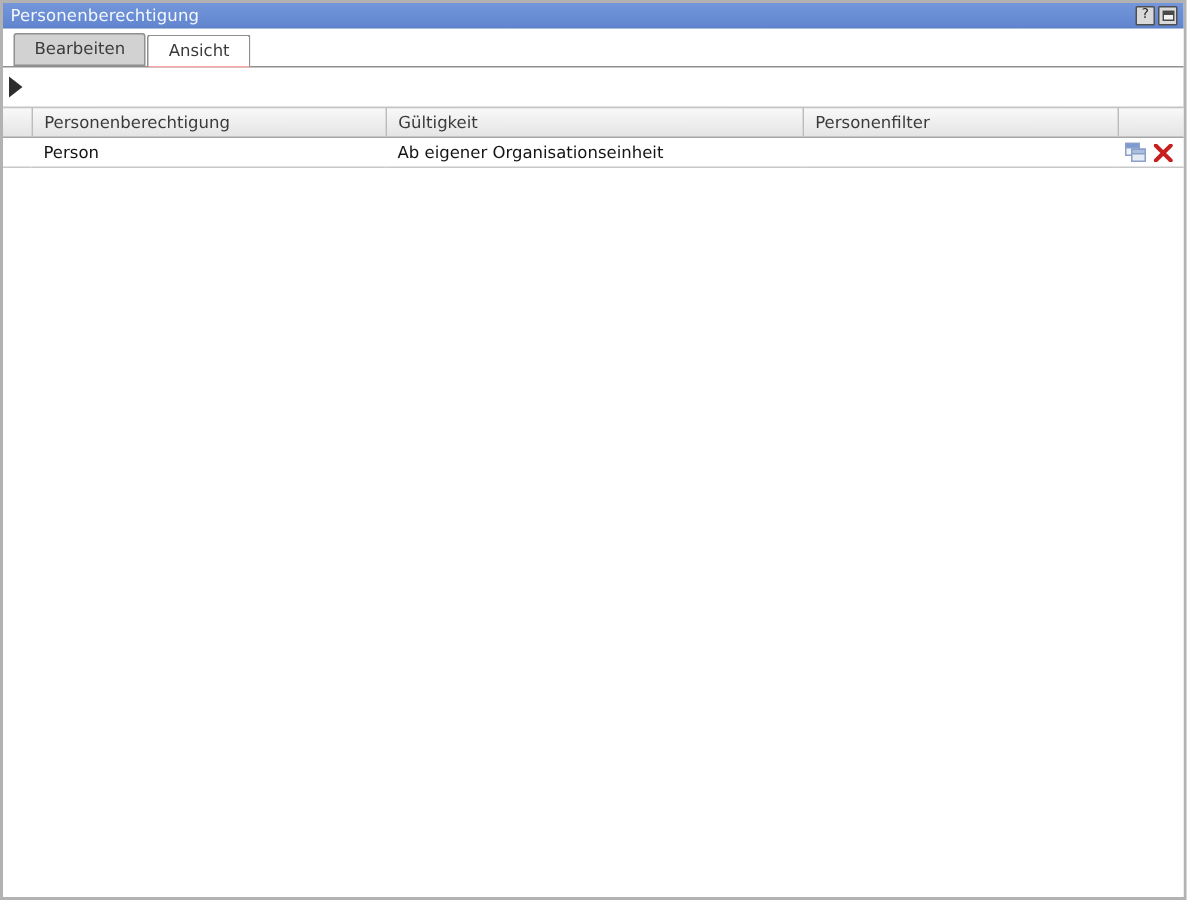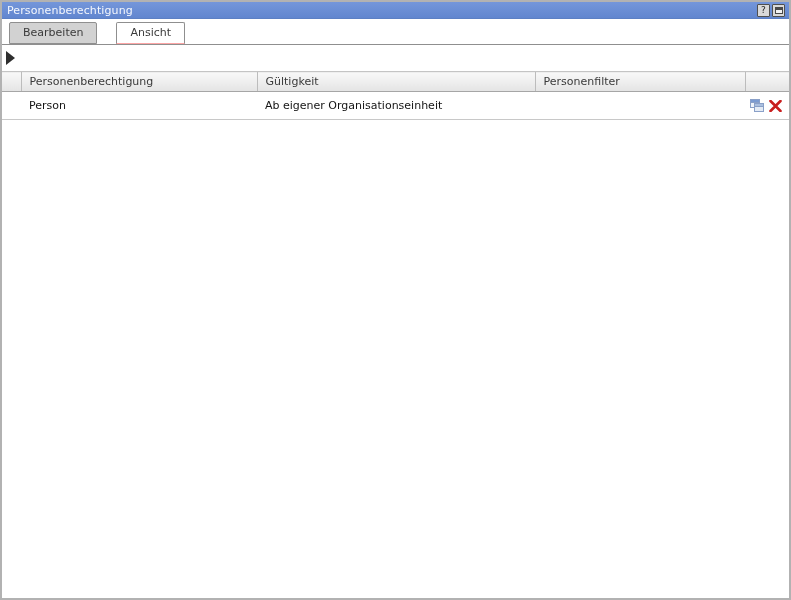--- a/index.html
+++ b/index.html
@@ -62,25 +62,24 @@
     width: 8px; height: 7px;
     border: 1px solid #4a4a4a;
     border-top: 3px solid #4a4a4a;
     background: #f4f4f4;
     display: block;
   }
   
   .tabbar {
     flex: 0 0 23px;
     display: flex;
-    align-items: flex-start;
+    align-items: center;
     padding: 3px 0 0 7px;
     border-bottom: 1px solid #8f8f8f;
     background: #ffffff;
-    gap: 18px;
   }
   .tab {
     padding: 3px 13px 4px 13px;
     border: 1px solid #8f8f8f;
     border-radius: 2px 2px 0 0;
     color: #3b3b3b;
     cursor: pointer;
     white-space: nowrap;
   }
   .tab.inactive {
@@ -123,21 +122,21 @@
     font-weight: normal;
     color: #3a3a3a;
     text-align: left;
     padding: 0 4px 0 8px;
     font-size: 11px;
     overflow: hidden;
     white-space: nowrap;
   }
   thead th:first-child { border-left: none; }
   tbody td {
-    height: 28px;
+    height: 20px;
     background: #ffffff;
     border-bottom: 1px solid #c8c8c8;
     color: #141414;
     padding: 0 4px 0 8px;
     font-size: 11px;
     overflow: hidden;
     white-space: nowrap;
   }
   .actions-cell {
     padding: 0 6px 0 0;

